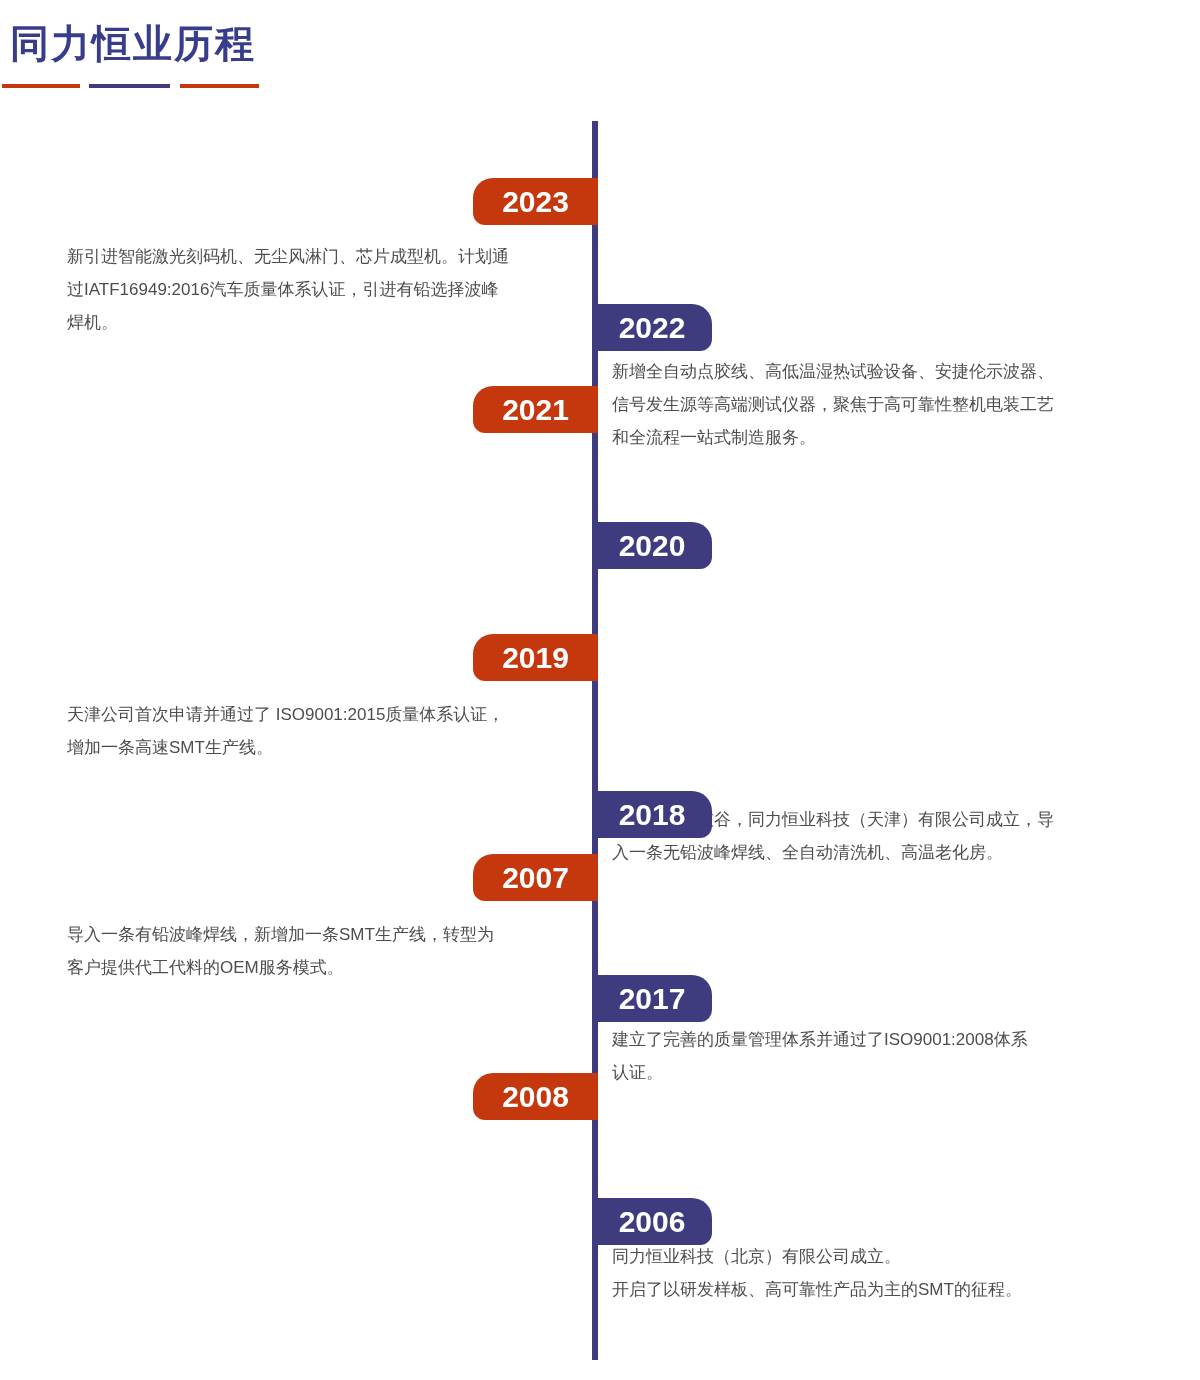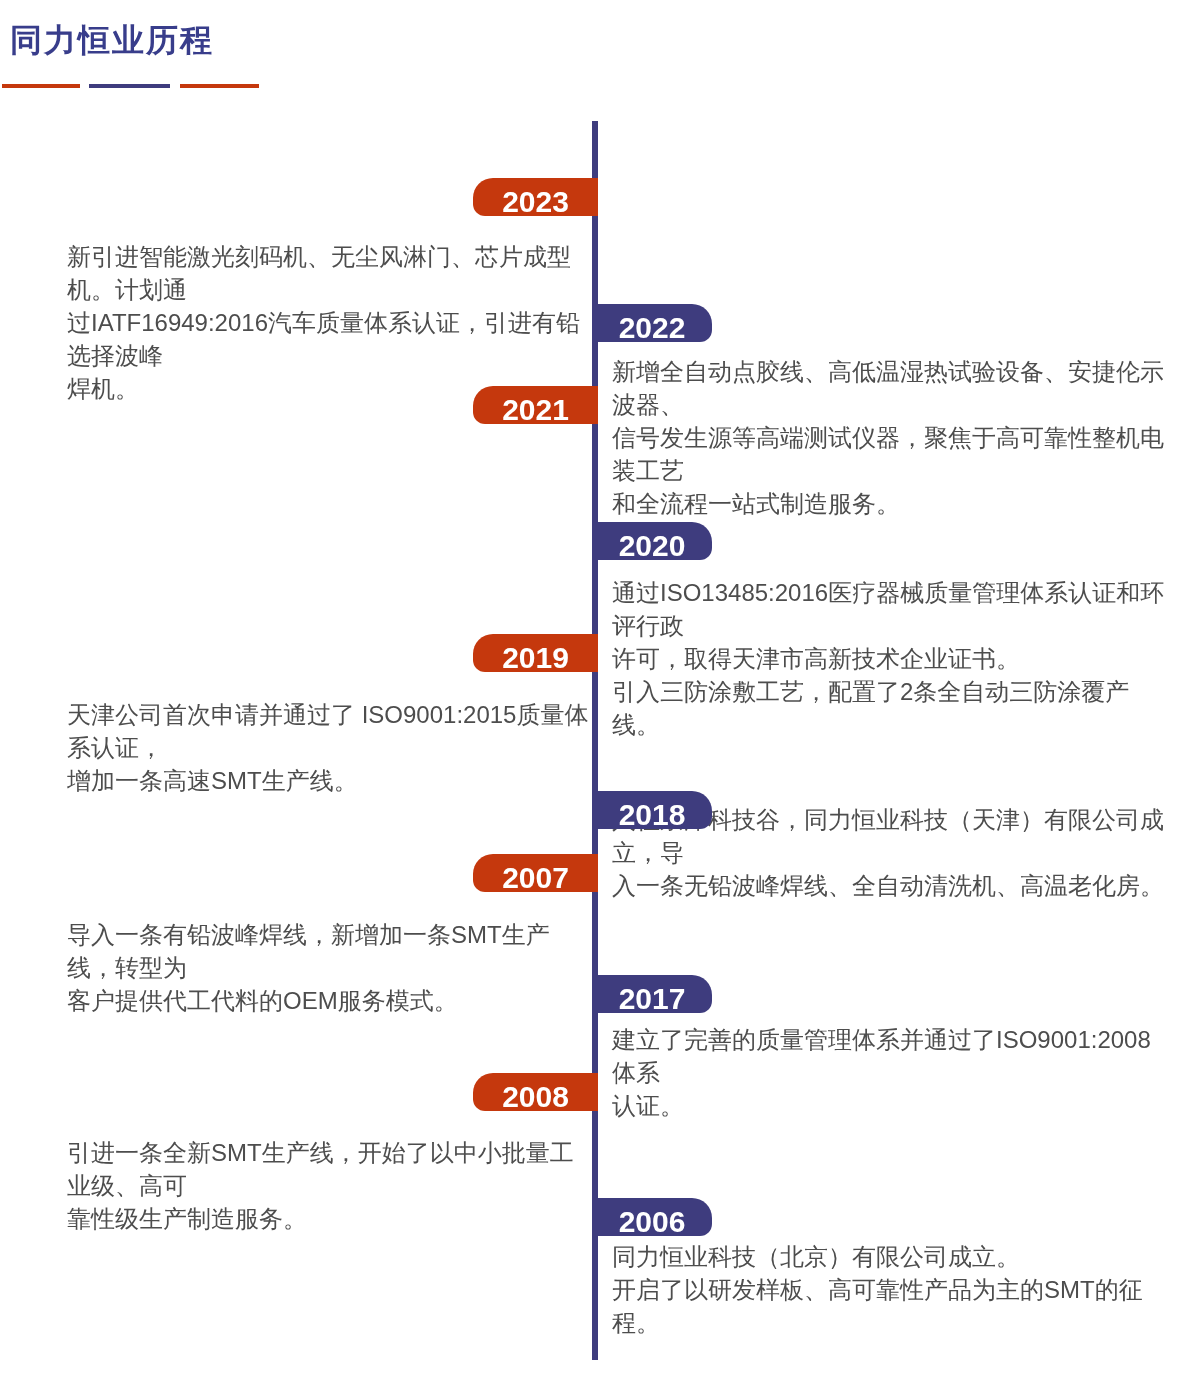--- a/index.html
+++ b/index.html
@@ -8,21 +8,21 @@
     width:1200px;
     height:1380px;
     background:#ffffff;
     overflow:hidden;
     font-family:"Liberation Sans","DejaVu Sans",sans-serif;
   }
   .page-title{
     position:absolute;
     left:10px;
     top:24px;
-    font-size:32px;
+    font-size:39px;
     font-weight:bold;
     letter-spacing:2px;
     color:var(--title,#383D8B);
     line-height:1.0;
     margin:0;
   }
   .title-bar{
     position:absolute;
     top:84px;
     height:4px;
@@ -35,21 +35,21 @@
   .timeline-axis{
     position:absolute;
     left:592px;
     top:121px;
     width:6px;
     height:1239px;
     background:var(--indigo,#3E3C7E);
   }
   .badge{
     position:absolute;
-    height:38px;
+    height:47px;
     line-height:47px;
     text-align:center;
     font-size:30px;
     font-weight:bold;
     color:#ffffff;
     z-index:2;
   }
   .badge.left{
     left:473px;
     width:125px;
@@ -59,21 +59,21 @@
   .badge.right{
     left:592px;
     width:120px;
     background:var(--indigo,#3E3C7E);
     border-radius:0 20px 12px 0;
     margin-top:16px;
   }
   .desc{
     position:absolute;
     margin:0;
-    font-size:24px;
+    font-size:17px;
     line-height:33px;
     color:var(--text,#4D4D4D);
     white-space:pre-line;
   }
   .desc.left{left:67px;width:525px;}
   .desc.right{left:612px;width:560px;}
 </style>
 </head>
 <body>
 
@@ -92,41 +92,36 @@
 焊机。</p>
 
   <div class="badge right" style="top:288px">2022</div>
   <p class="desc right" style="top:355px">新增全自动点胶线、高低温湿热试验设备、安捷伦示波器、
 信号发生源等高端测试仪器，聚焦于高可靠性整机电装工艺
 和全流程一站式制造服务。</p>
 
   <div class="badge left" style="top:386px">2021</div>
 
   <div class="badge right" style="top:506px">2020</div>
-  <p class="desc right" style="top:576px">通过ISO13485:2016医疗器械质量管理体系认证和环评行政
-许可，取得天津市高新技术企业证书。
-引入三防涂敷工艺，配置了2条全自动三防涂覆产线。</p>
 
   <div class="badge left" style="top:634px">2019</div>
   <p class="desc left" style="top:698px">天津公司首次申请并通过了 ISO9001:2015质量体系认证，
 增加一条高速SMT生产线。</p>
 
   <div class="badge right" style="top:775px">2018</div>
   <p class="desc right" style="top:803px">入住京津科技谷，同力恒业科技（天津）有限公司成立，导
 入一条无铅波峰焊线、全自动清洗机、高温老化房。</p>
 
   <div class="badge left" style="top:854px">2007</div>
   <p class="desc left" style="top:918px">导入一条有铅波峰焊线，新增加一条SMT生产线，转型为
 客户提供代工代料的OEM服务模式。</p>
 
   <div class="badge right" style="top:959px">2017</div>
   <p class="desc right" style="top:1023px">建立了完善的质量管理体系并通过了ISO9001:2008体系
 认证。</p>
 
   <div class="badge left" style="top:1073px">2008</div>
-  <p class="desc left" style="top:1136px">引进一条全新SMT生产线，开始了以中小批量工业级、高可
-靠性级生产制造服务。</p>
 
   <div class="badge right" style="top:1182px">2006</div>
   <p class="desc right" style="top:1240px">同力恒业科技（北京）有限公司成立。
 开启了以研发样板、高可靠性产品为主的SMT的征程。</p>
 
 </div>
 
 </body></html>

